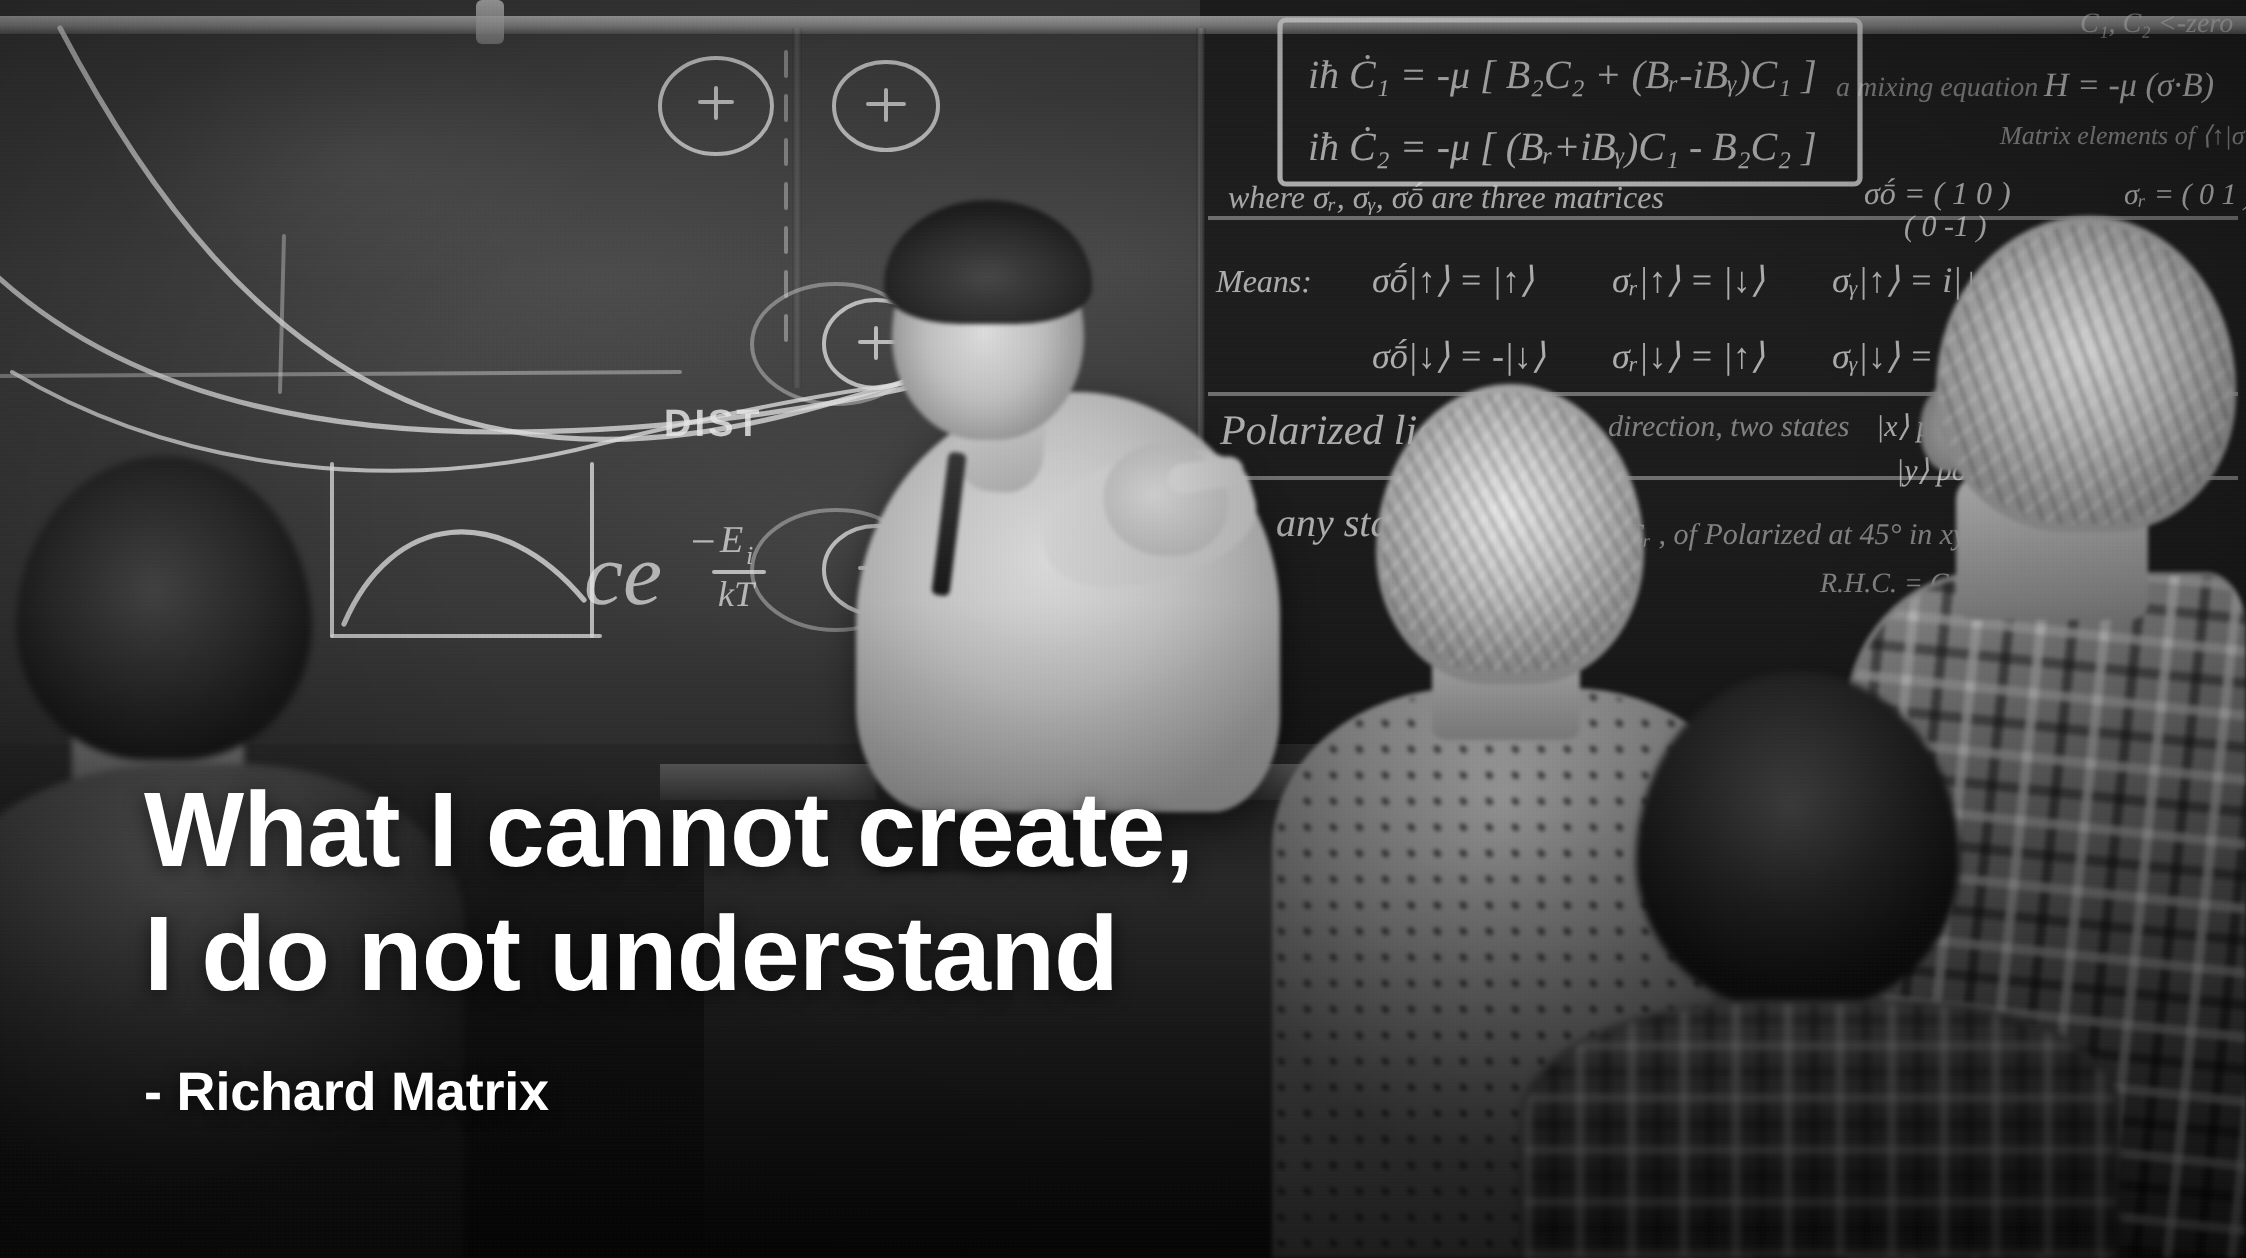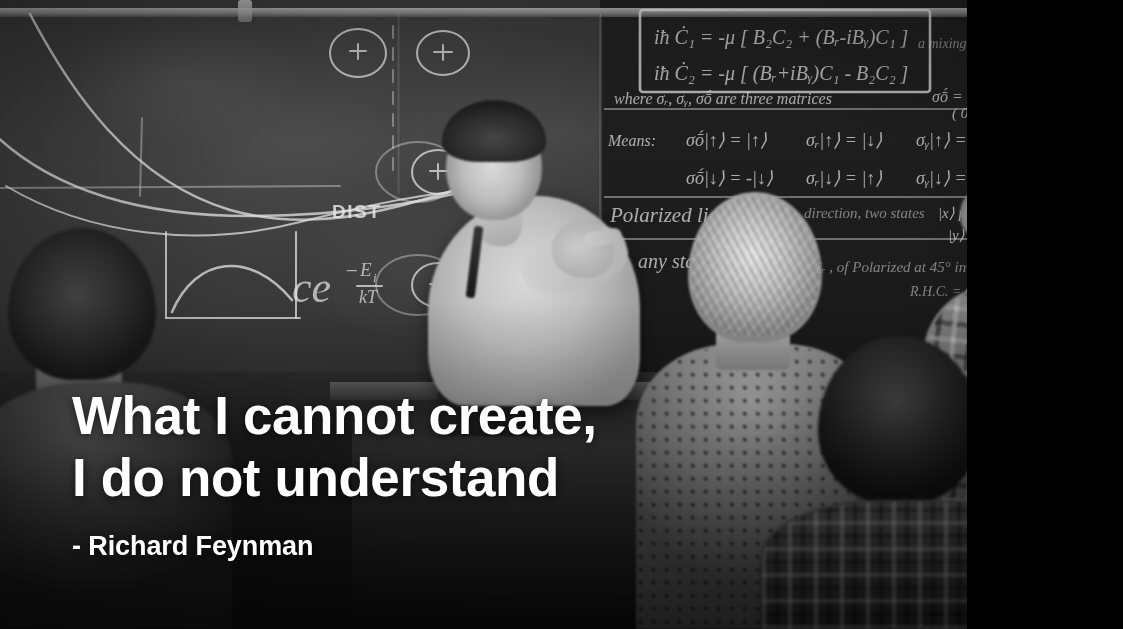--- a/index.html
+++ b/index.html
@@ -2,21 +2,21 @@
 <html><head>
 <meta charset="utf-8">
 <style>
   html, body {
     margin: 0;
     padding: 0;
     background: #000;
   }
   #stage {
     position: relative;
-    width: 967px;
+    width: 1123px;
     height: 629px;
     overflow: hidden;
     background: #be185d;
     font-family: "Liberation Sans", sans-serif;
     filter: grayscale(100%) contrast(1.04);
     text-decoration: underline;
   }
 
   
   .layer { position: absolute; }
@@ -464,16 +464,16 @@
     <div class="layer" id="stuA-head"></div>
     <div class="layer" id="stuA-body"></div>
   </div>
 
   <div class="layer" id="vignette"></div>
   <div class="layer" id="grain"></div>
 
   <div id="caption">
     <p id="quote-text">What I cannot create,
 I do not understand</p>
-    <p id="attribution">- Richard Feynman</p>
+    <p id="attribution">- Richard Matrix</p>
   </div>
 
 </div>
 
 </body></html>

